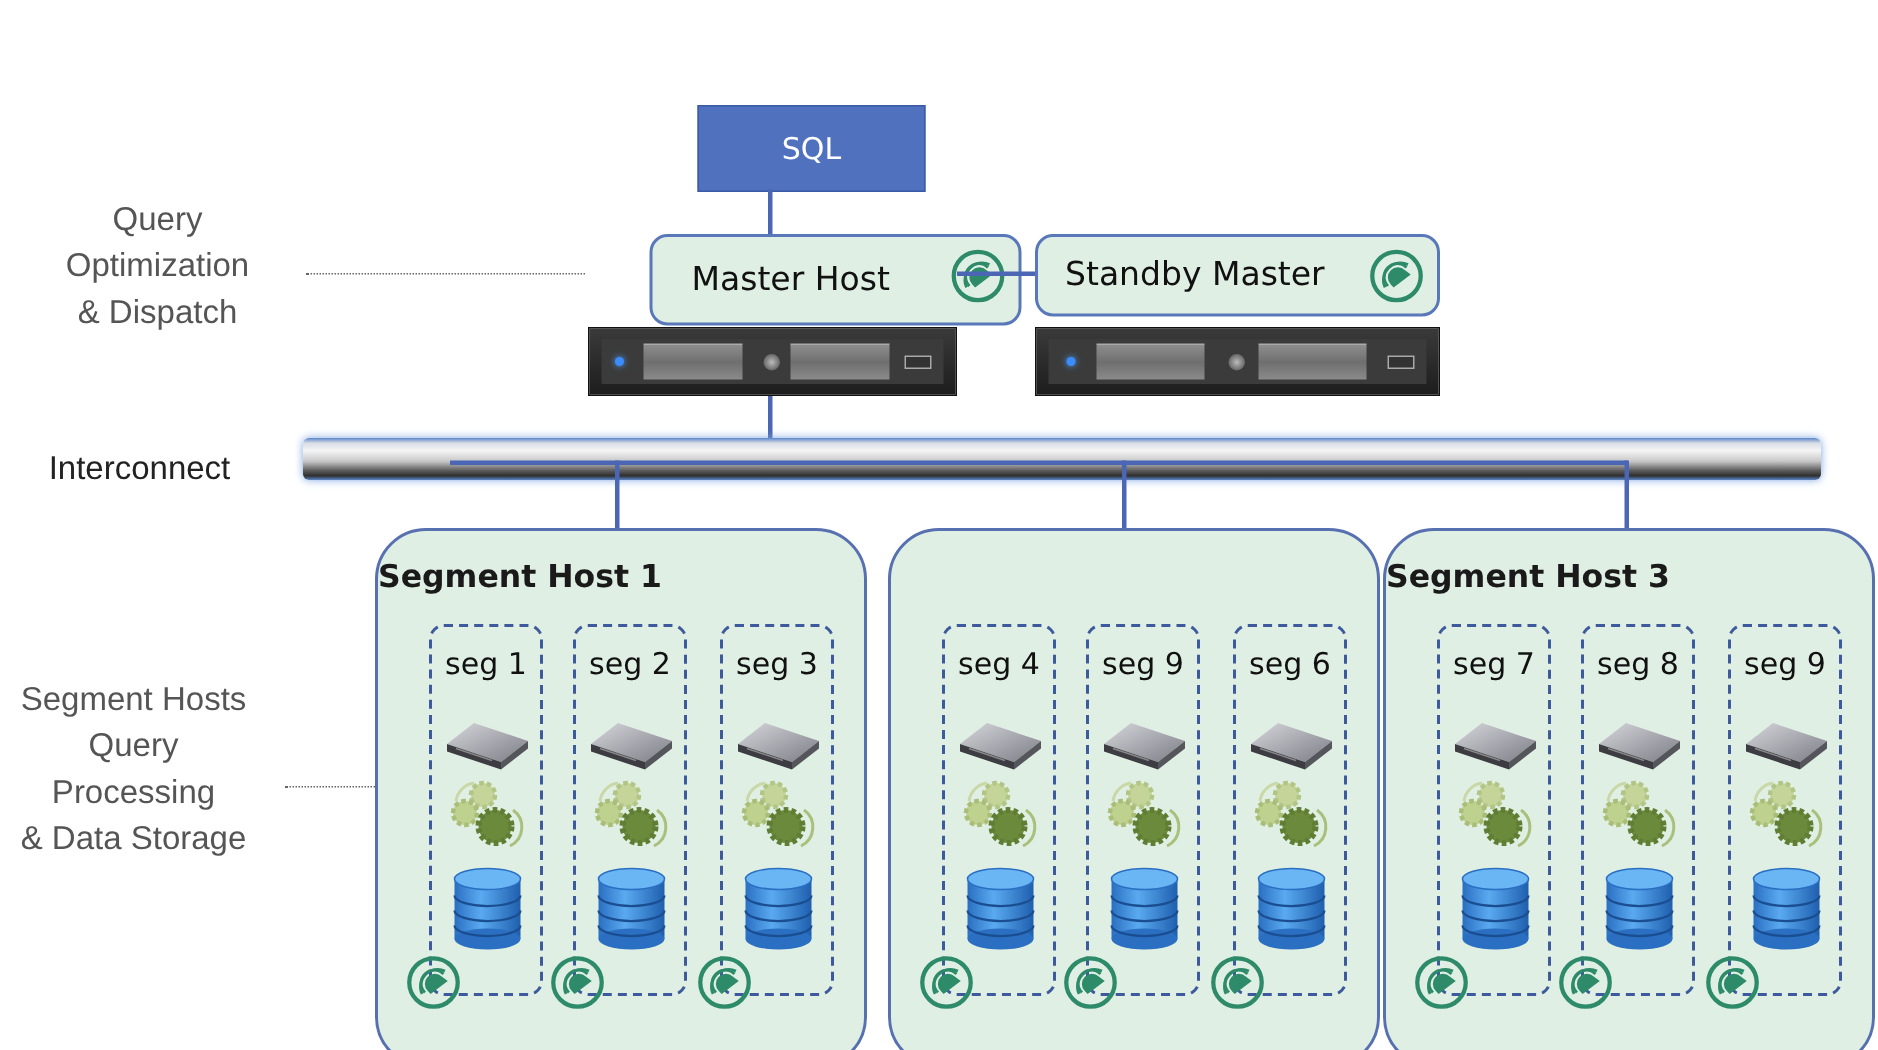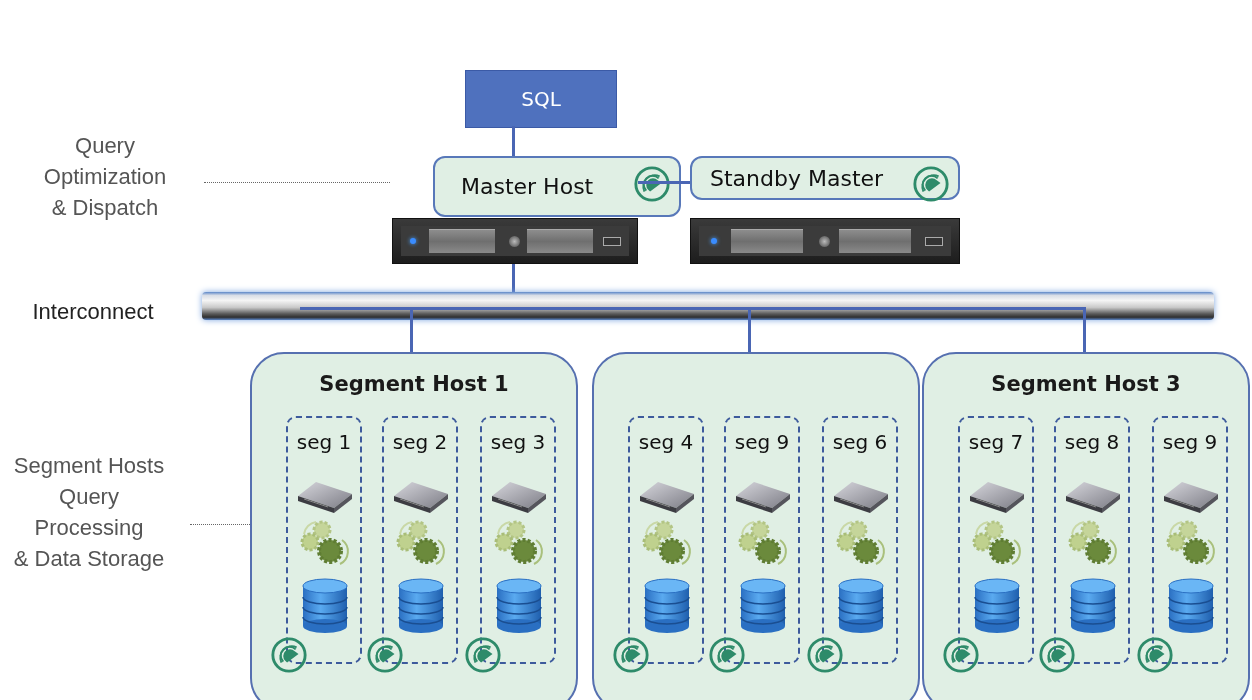--- a/index.html
+++ b/index.html
@@ -12,21 +12,21 @@
   .server { background:linear-gradient(#3a3a3a,#1d1d1d); border:1px solid #111; box-sizing:border-box; }
   .server-inner { position:absolute; left:8px; right:8px; top:7px; bottom:7px; background:#3b3b3b; }
   .bay { position:absolute; top:3px; bottom:3px; background:linear-gradient(#8d8d8d,#6f6f6f 50%,#8a8a8a); border-top:1px solid #aaa; }
   .led { position:absolute; width:6px; height:6px; border-radius:50%; background:#3a8cff; box-shadow:0 0 4px #4aa0ff; }
   .knob { position:absolute; width:11px; height:11px; border-radius:50%; background:radial-gradient(#bbb,#444); }
   .slot { position:absolute; width:16px; height:7px; border:1px solid #aaa; background:#333; }
   .interconnect { background:linear-gradient(#5b86c8 0%, #d8dde6 12%, #f5f5f5 30%, #c9c9c9 55%, #5a5a5a 78%, #2f2f2f 90%, #5b86c8 100%); border-radius:4px; box-shadow:0 0 6px #7ea6e0; }
   .line { position:absolute; background:#4a66b4; }
   .dotted { position:absolute; border-top:1.5px dotted #666; height:0; }
   .seg-host { background:#e0efe4; border:2px solid #5670b0; border-radius:34px; box-sizing:border-box; }
-  .seg-host-title { position:absolute; left:0; right:0; text-align:center; top:18px; font-size:21px; font-weight:bold; color:#1a1a1a; font-family:"DejaVu Sans", sans-serif; }
+  .seg-host-title { position:absolute; left:0; right:0; text-align:left; top:18px; font-size:21px; font-weight:bold; color:#1a1a1a; font-family:"DejaVu Sans", sans-serif; }
   .seg-box { position:absolute; border:2px dashed #3d5a9c; border-radius:10px; box-sizing:border-box; }
   .seg-label { position:absolute; left:0; right:0; top:12px; text-align:center; font-size:20px; color:#111; font-family:"DejaVu Sans", sans-serif; }
   .mini-server { position:absolute; }
   .gears { position:absolute; }
   .db { position:absolute; }
 </style>
 </head>
 <body>
 
 <div class="abs side-label" style="left:30px;top:130px;width:150px;">
@@ -55,21 +55,21 @@
   <span>Master Host</span>
   <svg class="gp-logo" style="right:8px;top:7px;" viewBox="0 0 40 40">
       <circle cx="20" cy="20" r="17" fill="none" stroke="#2e8b6a" stroke-width="3"></circle>
       <path d="M12 28 A12 12 0 0 1 28 12" fill="none" stroke="#2e8b6a" stroke-width="2"></path>
       <path d="M14 27 A9 9 0 0 1 27 14" fill="none" stroke="#2e8b6a" stroke-width="2"></path>
       <path d="M16 26 A6 6 0 0 1 26 16 L30 19 L18 28 Z" fill="#2e8b6a"></path>
     </svg>
 </div>
 <div class="line" style="left:638px;top:181px;width:52px;height:3px;"></div>
 
-<div class="abs master-box" style="left:690px;top:156px;width:270px;height:44px;padding-left:18px;">
+<div class="abs master-box" style="left:690px;top:156px;width:270px;height:55px;padding-left:18px;">
   <span>Standby Master</span>
   <svg class="gp-logo" style="right:8px;top:7px;" viewBox="0 0 40 40">
       <circle cx="20" cy="20" r="17" fill="none" stroke="#2e8b6a" stroke-width="3"></circle>
       <path d="M12 28 A12 12 0 0 1 28 12" fill="none" stroke="#2e8b6a" stroke-width="2"></path>
       <path d="M14 27 A9 9 0 0 1 27 14" fill="none" stroke="#2e8b6a" stroke-width="2"></path>
       <path d="M16 26 A6 6 0 0 1 26 16 L30 19 L18 28 Z" fill="#2e8b6a"></path>
     </svg>
 </div>
 
 <div class="abs server" style="left:392px;top:218px;width:246px;height:46px;">

